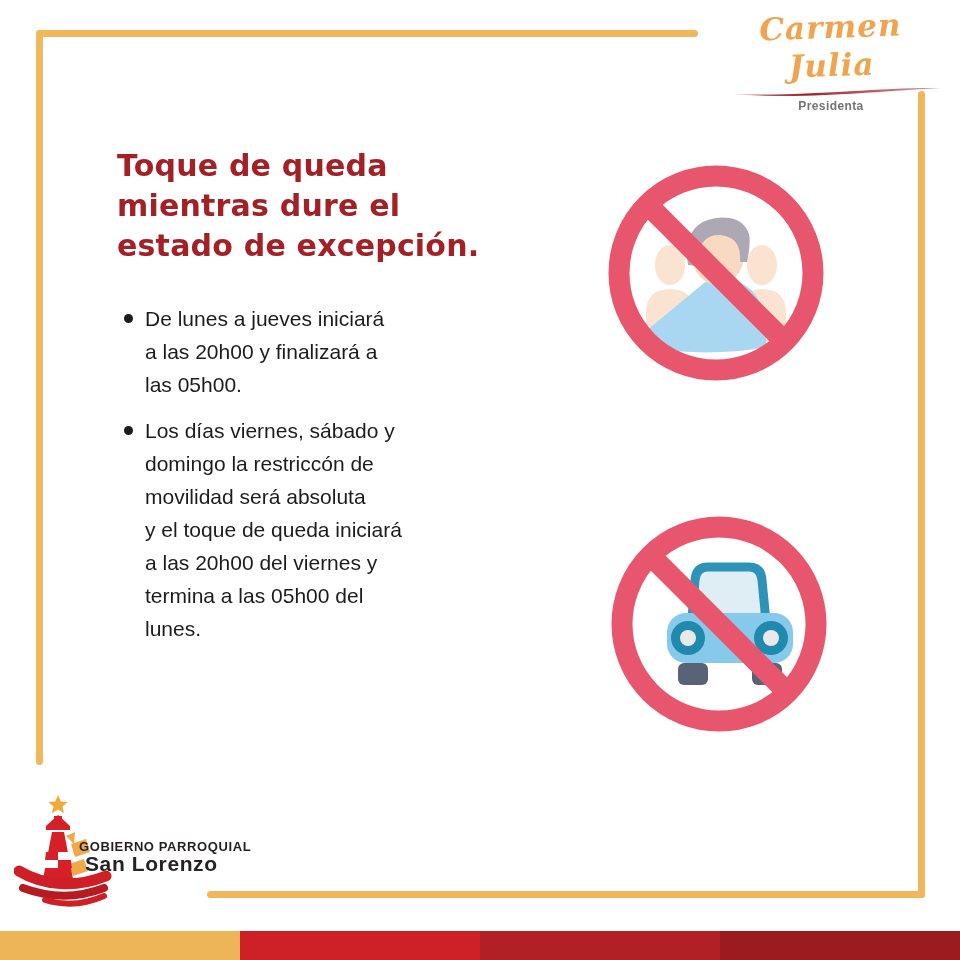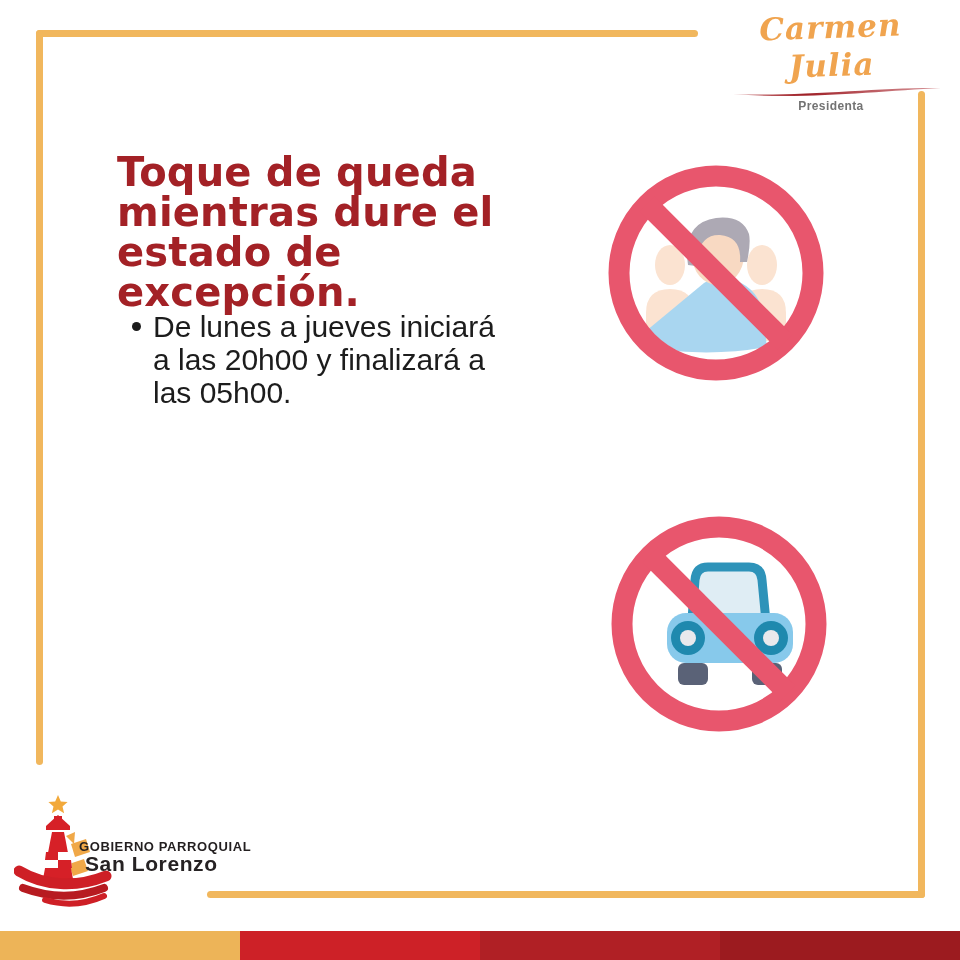--- a/index.html
+++ b/index.html
@@ -19,28 +19,28 @@
   .brand-name{
     font-family:"DejaVu Serif",serif;font-style:italic;font-weight:bold;
     font-size:31px;line-height:38px;color:#F0A44F;transform:rotate(-2deg);
     letter-spacing:1px;
   }
   .brand-swoosh{display:block;margin:0 0 0 16px;}
   .brand-role{font-size:12px;font-weight:bold;color:#737373;letter-spacing:.4px;margin-top:1px;}
 
   
   .title{
-    position:absolute;left:117px;top:152px;width:440px;
+    position:absolute;left:117px;top:146px;width:440px;
     font-family:"DejaVu Sans",sans-serif;font-weight:bold;
-    font-size:40px;line-height:40px;color:#A32126;
+    font-size:30px;line-height:40px;color:#A32126;
     white-space:pre-line;letter-spacing:.2px;
   }
   .bullets{
-    position:absolute;left:114px;top:294px;width:440px;margin:16px;padding:0;
-    list-style:none;font-size:30px;line-height:33px;color:#1C1C1C;
+    position:absolute;left:114px;top:294px;width:440px;margin:8px;padding:0;
+    list-style:none;font-size:21px;line-height:33px;color:#1C1C1C;
   }
   .bullets li{position:relative;padding-left:23px;white-space:pre-line;}
   .bullets li::before{
     content:"";position:absolute;left:2px;top:12px;width:9px;height:9px;
     border-radius:50%;background:#1C1C1C;
   }
   .bullets li:nth-child(1){margin-bottom:13px;}
   .bullets li:nth-child(2){margin-bottom:4px;}
 
   
@@ -91,20 +91,27 @@
   </div>
 
   <h1 class="title" style="margin:0;">Toque de queda
 mientras dure el
 estado de excepción.</h1>
 
   <ul class="bullets">
     <li>De lunes a jueves iniciará
 a las 20h00 y finalizará a
 las 05h00.</li>
+    <li>Los días viernes, sábado y
+domingo la restriccón de
+movilidad será absoluta
+y el toque de queda iniciará
+a las 20h00 del viernes y
+termina a las 05h00 del
+lunes.</li>
   </ul>
 
   <svg class="icon-people" width="220" height="220" viewBox="0 0 220 220">
     <defs>
         <clipPath id="clip-p">
           <circle cx="110" cy="110" r="87"></circle>
         </clipPath>
       </defs>
     <g clip-path="url(#clip-p)">
 

